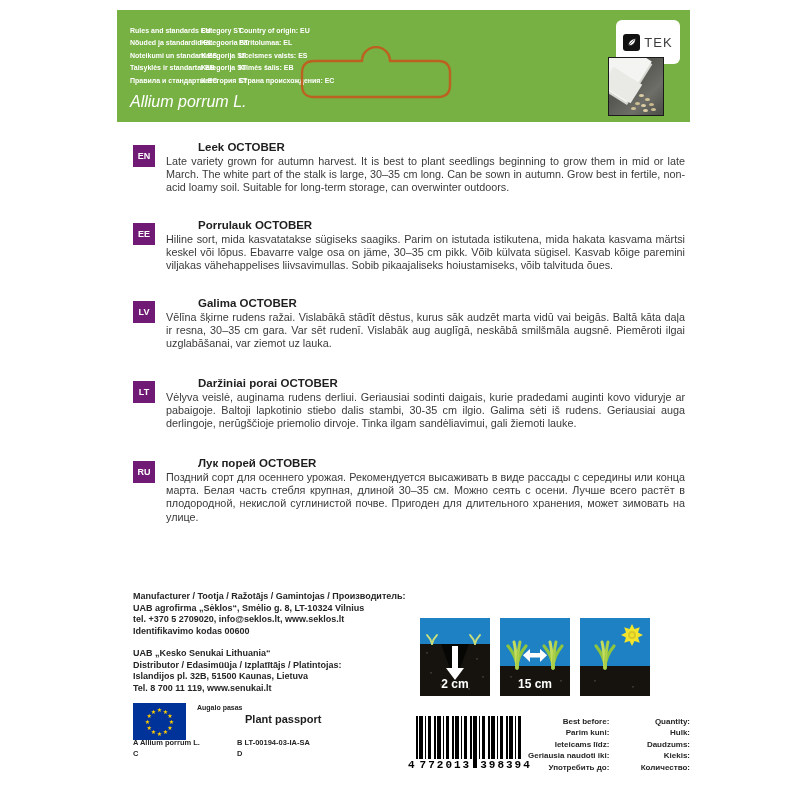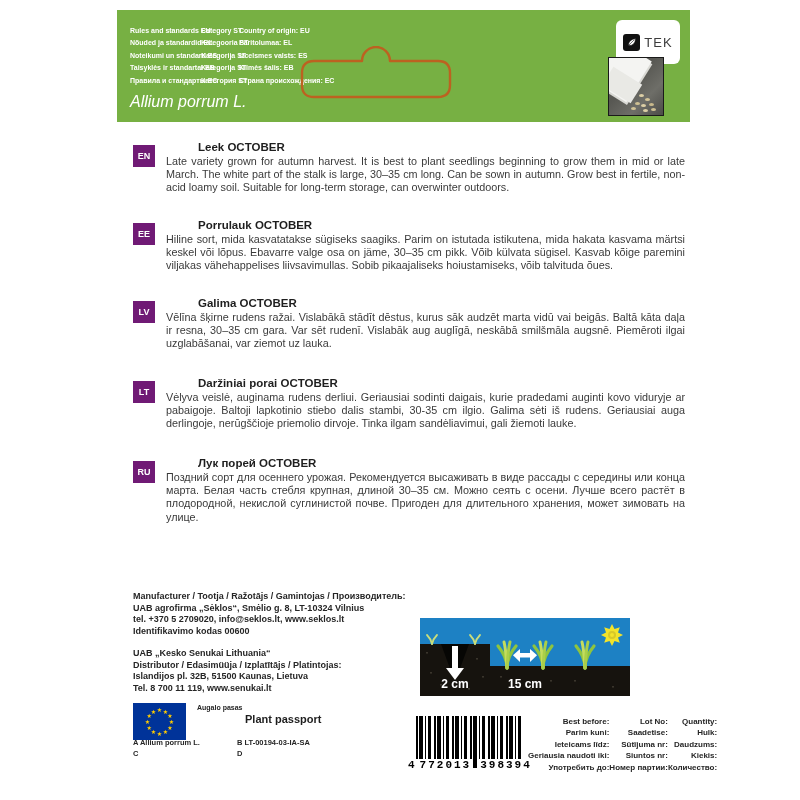--- a/index.html
+++ b/index.html
@@ -39,21 +39,21 @@
 
   
   .addr{position:absolute;left:133px;width:275px;font-size:9px;line-height:11.6px;
         font-weight:bold;color:#262626;}
   .flag{position:absolute;left:133px;top:703px;}
   .pp-small{position:absolute;left:197px;top:704px;font-size:7px;font-weight:bold;color:#262626;}
   .pp-big{position:absolute;left:197px;top:713px;font-size:11px;font-weight:bold;color:#1e1e1e;padding-left:48px;}
   .pp-code{position:absolute;font-size:7.5px;font-weight:bold;color:#262626;white-space:nowrap;}
 
   
-  .tiles{position:absolute;left:420px;top:618px;display:flex;}
+  .tiles{position:absolute;left:420px;top:618px;display:flex;gap:10px;}
   .tile{position:relative;width:70px;height:78px;}
   .tile-label{position:absolute;bottom:5px;left:0;right:0;text-align:center;
               color:#fff;font-weight:bold;font-size:12px;}
 
   
   .barcode{position:absolute;left:408px;top:716px;width:116px;}
   .bars{height:52px;margin-left:8px;
         background:repeating-linear-gradient(90deg,#000 0 2px,#fff 2px 3px,#000 3px 7px,
                    #fff 7px 9px,#000 9px 10px,#fff 10px 12px,#000 12px 15px,#fff 15px 18px);}
   .bc-digits{display:flex;align-items:flex-end;margin-top:-9px;position:relative;
@@ -287,27 +287,20 @@
 
   <div class="order-info">
     <div class="oi-col">
       <div>Best before:</div>
       <div>Parim kuni:</div>
       <div>Ieteicams līdz:</div>
       <div>Geriausia naudoti iki:</div>
       <div>Употребить до:</div>
     </div>
     <div class="oi-col">
-      <div>Lot No:</div>
-      <div>Saadetise:</div>
-      <div>Sūtījuma nr:</div>
-      <div>Siuntos nr:</div>
-      <div>Номер партии:</div>
-    </div>
-    <div class="oi-col">
       <div>Quantity:</div>
       <div>Hulk:</div>
       <div>Daudzums:</div>
       <div>Kiekis:</div>
       <div>Количество:</div>
     </div>
   </div>
 
 </div>
 

